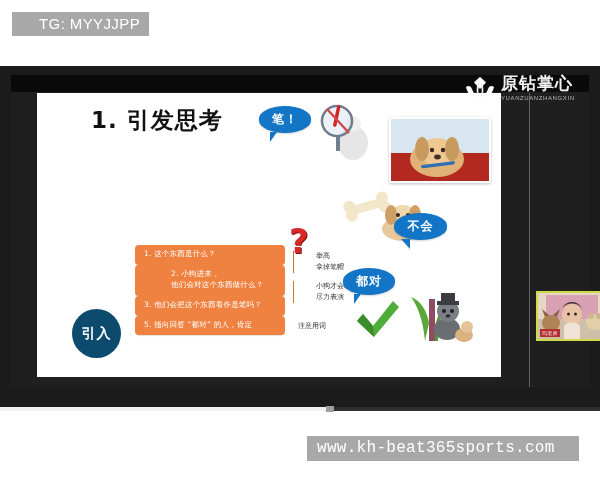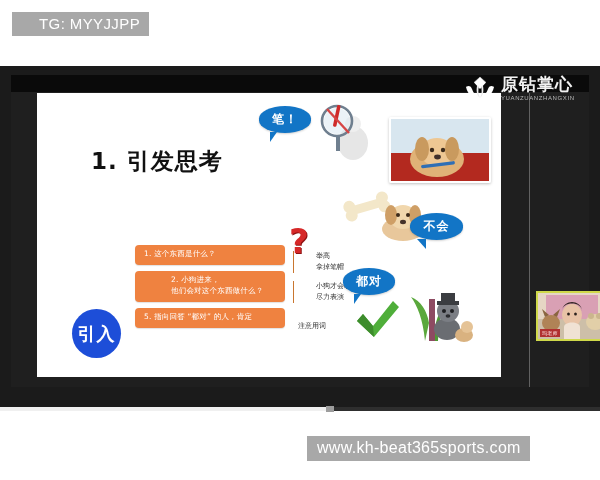--- a/index.html
+++ b/index.html
@@ -14,22 +14,22 @@
     background:#a8a8a8;color:#ffffff;
     font-size:15px;letter-spacing:.4px;
     padding:3px 9px 4px 27px;
     z-index:40;white-space:nowrap;
   }
   
   #site-tag{
     position:absolute;left:307px;top:436px;
     background:#a8a8a8;color:#ffffff;
     font-size:16px;letter-spacing:.3px;
-    padding:3px 9px 4px 10px;
-    z-index:40;white-space:nowrap;
+    padding:3px 24px 4px 10px;
+    z-index:40;white-space:nowrap;font-family:Liberation Mono, monospace;
   }
   
   #player{
     position:absolute;left:0;top:66px;width:600px;height:342px;
     background:#000000;
   }
   #player-bezel{
     position:absolute;left:0;top:0;width:600px;height:342px;
     background:#1b1b1b;
   }
@@ -53,55 +53,54 @@
   }
   
   #brand{
     position:absolute;left:452px;top:-4px;height:34px;
     display:flex;align-items:center;gap:4px;z-index:6;
   }
   #brand-mark{width:34px;height:26px;flex:0 0 auto;}
   #brand-text{display:flex;flex-direction:column;line-height:1;}
   #brand-name{
     color:#f2f2f2;font-size:17px;font-weight:bold;letter-spacing:1px;
-    font-family:Liberation Serif, serif;
+    font-family:Liberation Mono, monospace;
   }
   #brand-sub{
     color:#b9b9b9;font-size:6px;letter-spacing:.6px;margin-top:2px;
   }
   
   #slide{
     position:absolute;left:26px;top:18px;width:464px;height:284px;
     background:#ffffff;overflow:hidden;
   }
   #slide-title{
     position:absolute;left:54px;top:12px;
     font-size:23px;font-weight:bold;color:#111111;
     font-family:"DejaVu Sans",sans-serif;letter-spacing:1px;
     white-space:nowrap;
-    margin-top:41px;
   }
   
   #entry-badge{
     position:absolute;left:35px;top:216px;
     width:49px;height:49px;border-radius:50%;
-    background:#1d4ed8;
+    background:#0c4a6e;
     display:flex;align-items:center;justify-content:center;
-    color:#ffffff;font-size:18px;font-weight:bold;
+    color:#ffffff;font-size:14px;font-weight:bold;
     font-family:"DejaVu Sans",sans-serif;letter-spacing:1px;
   }
   
   #pill-list{
     position:absolute;left:98px;top:152px;width:150px;
   }
   .pill{
     background:#ef8240;color:#ffffff;
     border-radius:4px;
     padding:4px 9px 5px 9px;
-    margin-bottom:6px;
+    margin-bottom:0;
     font-size:7.5px;line-height:1.45;
     font-family:"DejaVu Sans",sans-serif;
     letter-spacing:.2px;
     box-shadow:0 1px 1px rgba(0,0,0,.12);
   }
   .pill.tall{padding-top:4px;padding-bottom:5px;padding-left:36px;}
   
   .annot{
     position:absolute;left:256px;
     font-size:7px;line-height:1.55;color:#2e2e2e;
@@ -132,21 +131,21 @@
     left:11px;bottom:-9px;
     border-width:10px 7px 0 0;
     border-color:#1275c6 transparent transparent transparent;
   }
   #bubble-bite{left:255px;top:72px;width:55px;height:27px;}
   #bubble-bite::after{
     left:13px;bottom:-9px;
     border-width:10px 7px 0 0;
     border-color:#1275c6 transparent transparent transparent;
   }
-  #bubble-no{left:373px;top:120px;width:53px;height:27px;}
+  #bubble-no{left:357px;top:120px;width:53px;height:27px;}
   #bubble-no::after{
     left:7px;bottom:-9px;
     border-width:10px 0 0 9px;
     border-color:#1275c6 transparent transparent transparent;
   }
   #bubble-both{left:306px;top:175px;width:52px;height:27px;}
   #bubble-both::after{
     left:11px;bottom:-9px;
     border-width:10px 7px 0 0;
     border-color:#1275c6 transparent transparent transparent;
@@ -239,20 +238,21 @@
     <div id="slide">
 
       <div id="slide-title">1. 引发思考</div>
 
       <div id="entry-badge">引入</div>
 
       <div id="pill-list">
         <div class="pill">1. 这个东西是什么？</div>
         <div class="pill tall" style="white-space:pre-line">2. 小狗进来，
 他们会对这个东西做什么？</div>
+        <div class="pill">3. 他们会把这个东西看作是笔吗？</div>
         <div class="pill">5. 指向回答 “都对” 的人，肯定</div>
 
       </div>
 
       <div class="annot" id="annot-1">举高
 拿掉笔帽</div>
       <div class="annot" id="annot-2">小狗才会咬
 尽力表演</div>
       <div class="annot noline" id="annot-3">注意用词</div>
 

